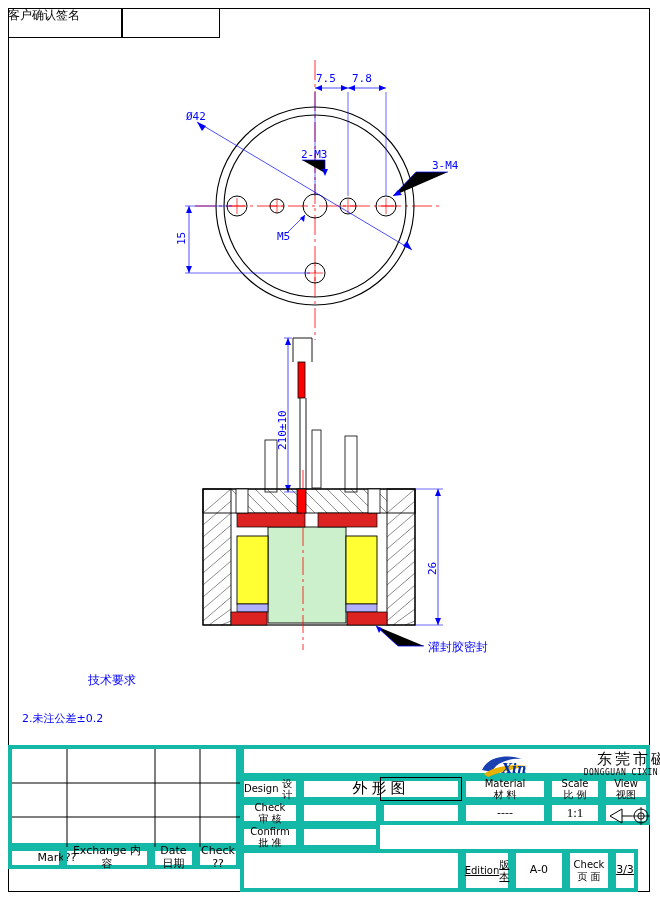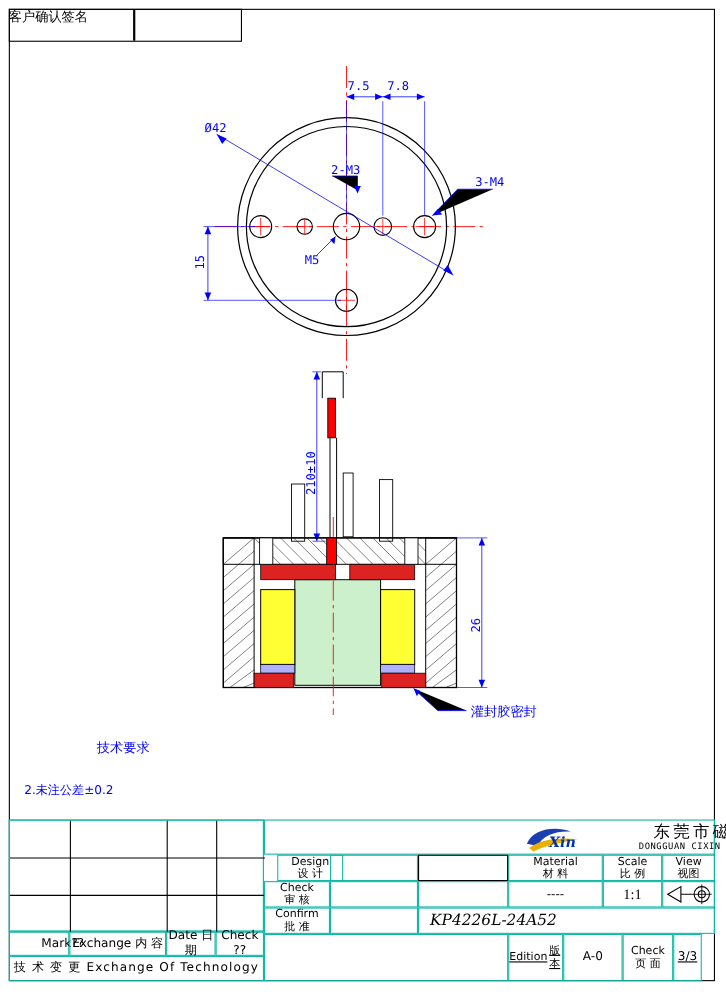--- a/index.html
+++ b/index.html
@@ -9,21 +9,21 @@
   .cust-box{position:absolute;left:8px;top:8px;width:212px;height:30px;border:1.5px solid #000;box-sizing:border-box;}
   .cust-box .split{position:absolute;left:112px;top:0;width:1.5px;height:100%;background:#000;}
   .cust-label{position:absolute;left:8px;top:7px;font-size:12px;color:#000;font-family:"DejaVu Sans",sans-serif;}
   svg{position:absolute;left:0;top:0;}
   .txt{font-family:"DejaVu Sans Mono",monospace;font-size:11px;fill:#0000ff;}
   .txtcn{font-family:"DejaVu Sans",sans-serif;font-size:12px;fill:#0000ff;}
   .req-title{position:absolute;font-family:"DejaVu Sans",sans-serif;font-size:12px;color:#0000ff;}
   .req-line{position:absolute;font-family:"DejaVu Sans",sans-serif;font-size:11px;color:#0000ff;}
   
   .tb{position:absolute;left:8px;top:745px;width:642px;height:147px;}
-  .tb div.cell{position:absolute;box-sizing:border-box;border:1px solid #14b8a6;display:flex;align-items:center;justify-content:center;text-align:center;font-family:"DejaVu Sans",sans-serif;font-size:11px;color:#000;line-height:1.15;}
+  .tb div.cell{position:absolute;box-sizing:border-box;border:4px solid #14b8a6;display:flex;align-items:center;justify-content:center;text-align:center;font-family:"DejaVu Sans",sans-serif;font-size:11px;color:#000;line-height:1.15;}
   .tb .noborder{border:none;}
   .company-cn{font-family:"DejaVu Sans",sans-serif;font-size:15px;letter-spacing:3px;color:#000;}
   .company-en{font-family:"DejaVu Sans Mono",monospace;font-size:8px;letter-spacing:0.5px;color:#000;}
   .shape-title{font-family:"DejaVu Sans",sans-serif;font-size:15px;letter-spacing:4px;}
   .partno{font-family:"DejaVu Serif",serif;font-style:italic;font-size:14px;}
   .scale-val{font-family:Liberation Serif, serif;font-size:13px;}
   .small2{font-size:10px;}
   .logo-text{font-family:"DejaVu Serif",serif;font-style:italic;font-size:13px;font-weight:bold;fill:#0033aa;}
 </style>
 </head>
@@ -190,35 +190,34 @@
     <div class="cell noborder" style="left:0px;top:0px;width:232px;height:102px;">
       <svg width="232" height="102">
         <path d="M0,34 L232,34 M0,68 L232,68" stroke="#000" stroke-width="1"></path>
         <path d="M55,0 L55,102 M143,0 L143,102 M188,0 L188,102" stroke="#000" stroke-width="1"></path>
       </svg>
     </div>
     <div class="cell" style="left:0px;top:102px;width:55px;height:22px;padding-left:43px;">Mark??</div>
     <div class="cell" style="left:55px;top:102px;width:88px;height:22px;">Exchange 内 容</div>
     <div class="cell" style="left:143px;top:102px;width:45px;height:22px;">Date 日期</div>
     <div class="cell" style="left:188px;top:102px;width:44px;height:22px;">Check ??</div>
-    <div class="cell" style="left:0px;top:124px;width:232px;height:23px;font-size:11px;letter-spacing:1px;">技 术 变 更  Exchange Of Technology</div>
 
     <div class="cell" style="left:232px;top:0px;width:410px;height:32px;">
       <svg width="60" height="30" style="position:absolute;left:234px;top:1px;">
         <path d="M4,20 C10,6 30,4 44,9 C32,8 18,12 14,22 Z" fill="#1a3fb0"></path>
         <path d="M6,24 C16,16 34,14 50,16 C36,19 20,22 10,27 Z" fill="#e8b000"></path>
         <text class="logo-text" x="24" y="23">Xin</text>
       </svg>
       <div style="position:absolute;left:300px;top:2px;width:340px;text-align:center;">
         <div class="company-cn">东莞市磁心电磁科技有限公司</div>
         <div class="company-en">DONGGUAN  CIXIN  ELECTROMAGNETIC  TECHNOLOGY   Co.,Ltd</div>
       </div>
     </div>
 
-    <div class="cell" style="left:244px;top:32px;width:60px;height:24px;flex-direction:column;">
+    <div class="cell" style="left:232px;top:32px;width:60px;height:24px;flex-direction:row;">
       <span class="small2">Design</span>
       <span class="small2">设 计</span>
     </div>
     <div class="cell" style="left:232px;top:56px;width:60px;height:24px;flex-direction:column;text-align:center;">
       <span class="small2">Check</span>
       <span class="small2">审 核</span>
     </div>
     <div class="cell" style="left:232px;top:80px;width:60px;height:24px;flex-direction:column;">
       <span class="small2">Confirm</span>
       <span class="small2">批 准</span>
@@ -229,20 +228,23 @@
 
     <div class="cell" style="left:232px;top:32px;width:0;height:0;border:none;"></div>
     <div class="cell" style="left:292px;top:32px;width:0;height:0;border:none;"></div>
 
     <div class="cell shape-title" style="left:372px;top:32px;width:0;height:0;border:none;"></div>
 
     <div class="cell" style="left:292px;top:32px;width:0px;height:0px;border:none;"></div>
 
     <div class="cell shape-title" style="left:292px;top:32px;width:0;height:0;border:none;"></div>
 
+    <div class="cell" style="left:292px;top:32px;width:162px;height:24px;background:#fff;">
+      <span class="shape-title">外形图</span>
+    </div>
 
     <div class="cell" style="left:454px;top:0px;width:0;height:0;border:none;"></div>
     <div class="cell" style="left:454px;top:32px;width:0;height:0;border:none;"></div>
 
     <div class="cell" style="left:454px;top:0px;width:0px;height:0px;border:none;"></div>
 
     <div class="cell" style="left:454px;top:32px;width:0px;height:0px;border:none;"></div>
 
     <div class="cell" style="left:454px;top:32px;width:86px;height:24px;flex-direction:column;">
       <span class="small2">Material</span>
@@ -264,23 +266,20 @@
     <div class="cell" style="left:594px;top:56px;width:48px;height:24px;">
       <svg width="46" height="22">
         <path d="M4,11 L16,4 L16,18 Z" fill="none" stroke="#000" stroke-width="1"></path>
         <path d="M16,11 L26,11" stroke="#000" stroke-width="1"></path>
         <circle cx="35" cy="11" r="7" fill="none" stroke="#000" stroke-width="1"></circle>
         <circle cx="35" cy="11" r="3.2" fill="none" stroke="#000" stroke-width="1"></circle>
         <path d="M26,11 L44,11 M35,2 L35,20" stroke="#000" stroke-width="0.8"></path>
       </svg>
     </div>
 
-    <div class="cell" style="left:372px;top:80px;width:270px;height:24px;justify-content:flex-start;padding-left:10px;">
-      <span class="partno">KP4226L-24A52</span>
-    </div>
 
     <div class="cell" style="left:232px;top:104px;width:222px;height:43px;"></div>
     <div class="cell" style="left:454px;top:104px;width:50px;height:43px;text-decoration:underline;">
       <span class="small2">Edition</span>
       <span class="small2">版 本</span>
     </div>
     <div class="cell" style="left:504px;top:104px;width:54px;height:43px;">A-0</div>
     <div class="cell" style="left:558px;top:104px;width:46px;height:43px;flex-direction:column;">
       <span class="small2">Check</span>
       <span class="small2">页 面</span>

